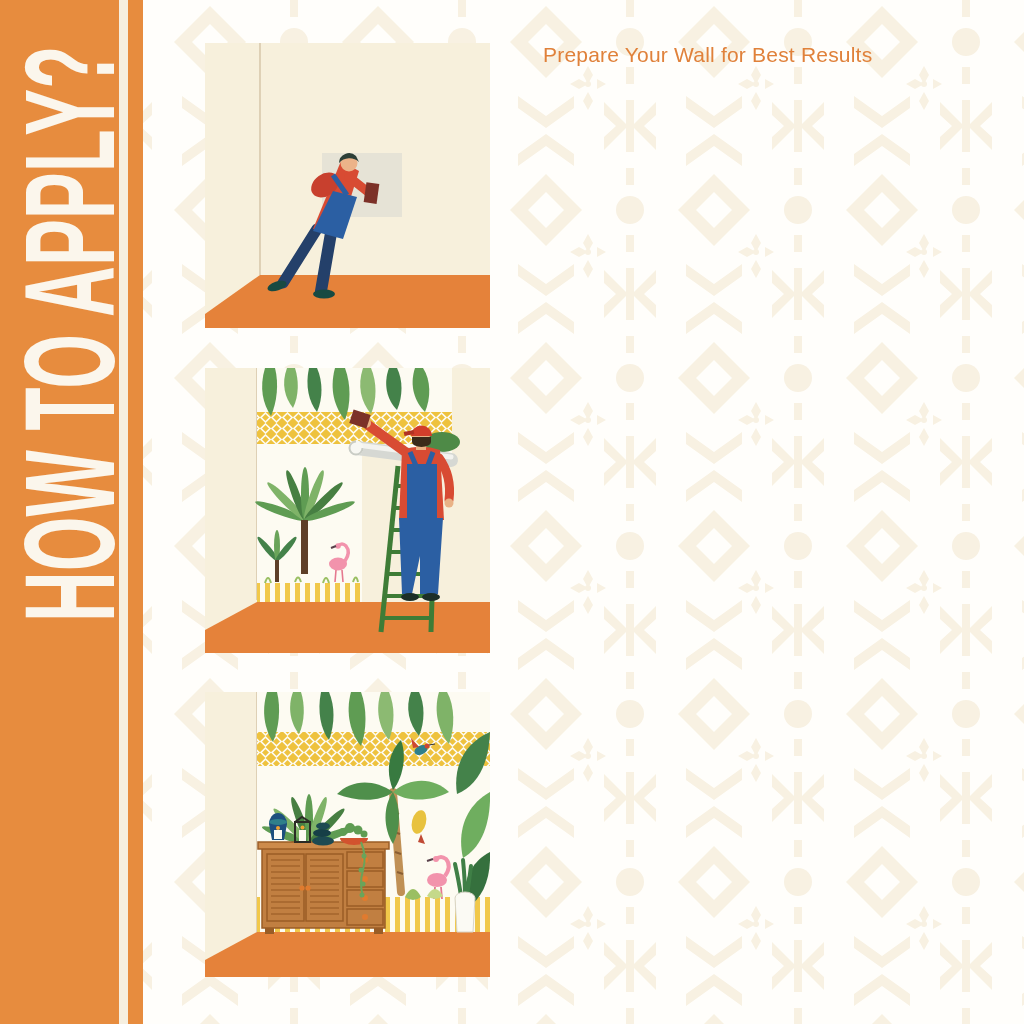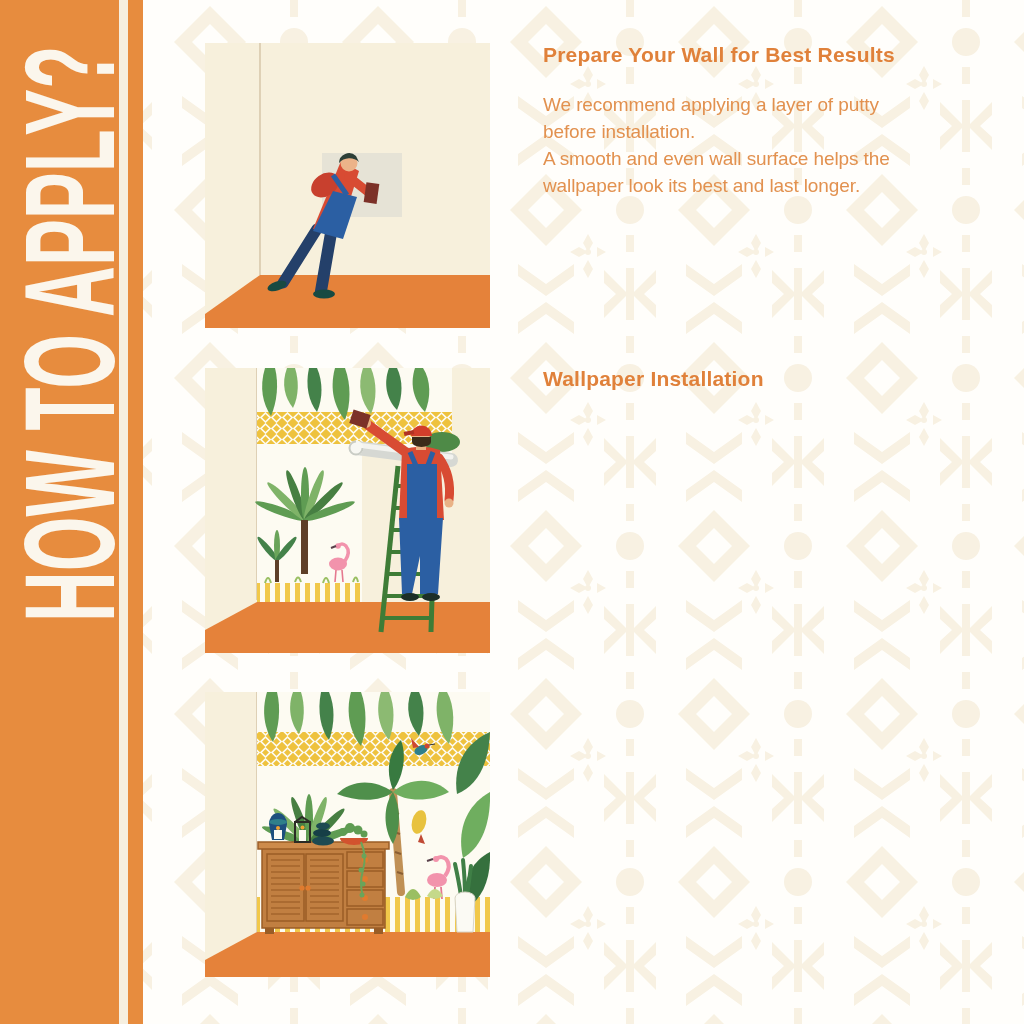--- a/index.html
+++ b/index.html
@@ -19,21 +19,21 @@
   }
   .panel{position:absolute;left:205px;width:285px;height:285px;}
   .panel svg{display:block;width:285px;height:285px;}
   .panel-1{top:43px;}
   .panel-2{top:368px;}
   .panel-3{top:692px;}
   .tblock{position:absolute;left:543px;width:460px;}
   .tblock-1{top:42px;}
   .tblock-2{top:366px;}
   .tblock h2{
-    margin:0 0 23px 0;font-size:21px;line-height:26px;font-weight:bold;
+    margin:0 0 23px 0;font-size:21px;line-height:26px;font-weight:normal;
     color:#e0813a;letter-spacing:0.2px;
   }
   .tblock p{
     margin:0;font-size:19px;line-height:27px;color:#e2914f;
     white-space:pre-line;letter-spacing:-0.1px;
   }
 </style>
 </head>
 <body>
 
@@ -331,23 +331,18 @@
             <circle cx="158" cy="192" r="2.5"></circle>
               <circle cx="157" cy="203" r="2.5"></circle>
           </g>
         </g>
       </g>
     </svg>
   </div>
 
   <div class="tblock tblock-1">
     <h2>Prepare Your Wall for Best Results</h2>
-    <p>We recommend applying a layer of putty
-before installation.
-A smooth and even wall surface helps the
-wallpaper look its best and last longer.</p>
   </div>
 
   <div class="tblock tblock-2">
-    <h2>Wallpaper Installation</h2>
   </div>
 
 </div>
 
 </body></html>

